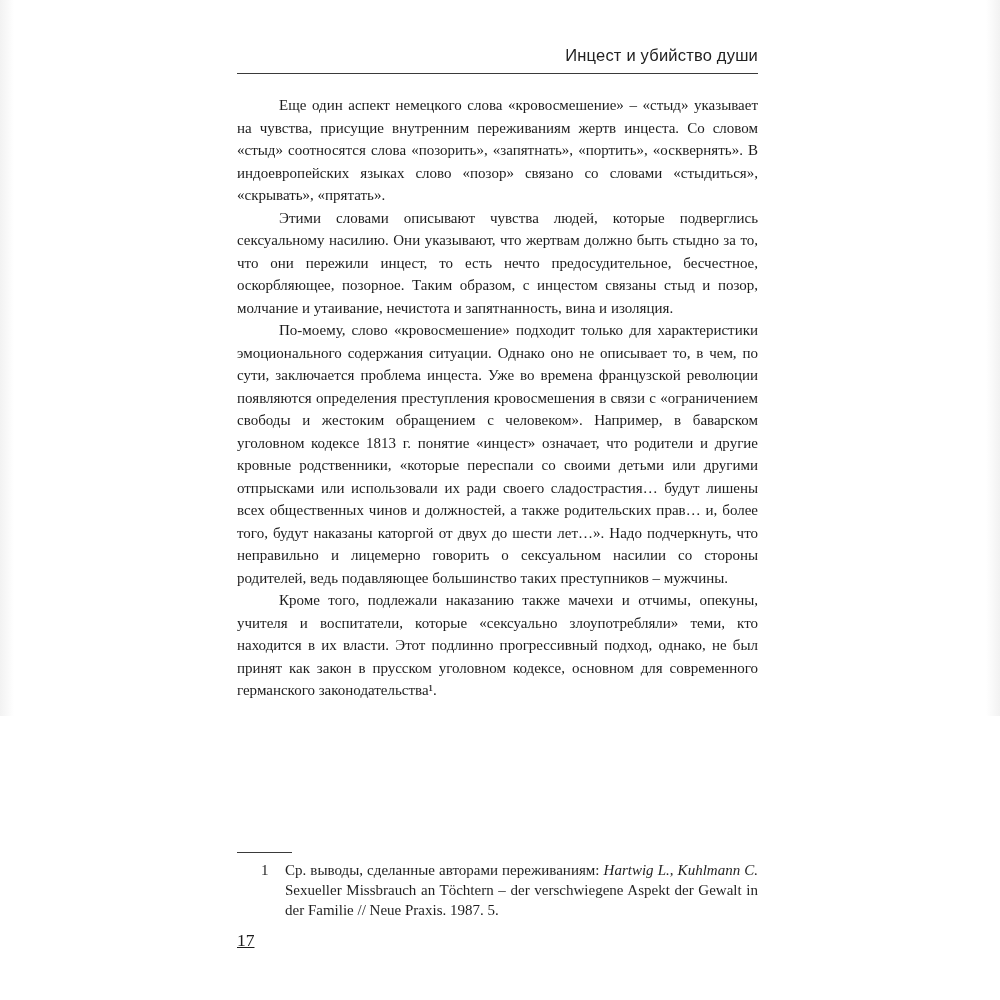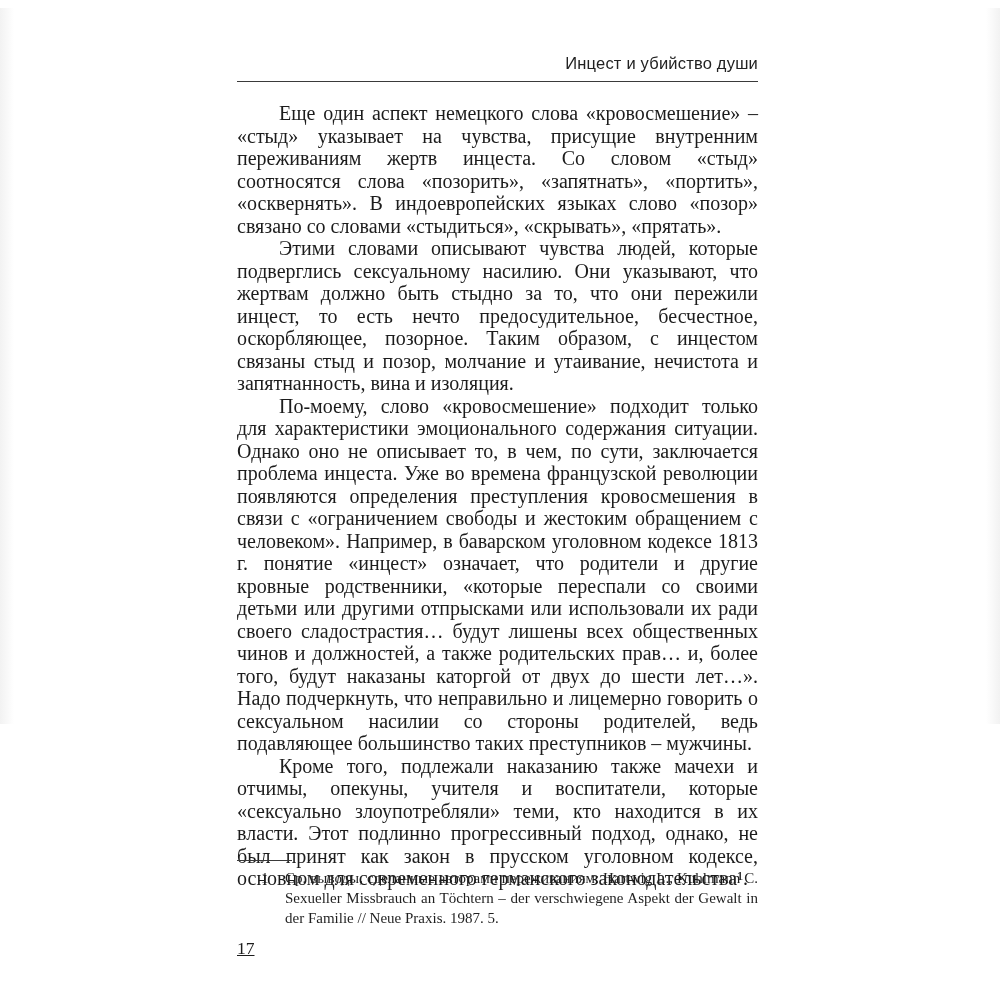--- a/index.html
+++ b/index.html
@@ -12,21 +12,20 @@
     background: #ffffff;
     font-family: "Liberation Serif", "DejaVu Serif", serif;
     color: #1c1c1c;
     overflow: hidden;
   }
   .page {
     position: relative;
     width: 1000px;
     height: 716px;
     background: linear-gradient(90deg, #f2f2f2 0px, #ffffff 14px, #ffffff 986px, #f2f2f2 1000px);
-    margin-top: 8px;
   }
   .running-head {
     position: absolute;
     top: 46px;
     left: 237px;
     width: 521px;
     text-align: right;
     font-family: "Liberation Sans", sans-serif;
     font-size: 16.5px;
     letter-spacing: 0.2px;
@@ -38,21 +37,21 @@
     left: 237px;
     width: 521px;
     height: 0;
     border-top: 1.5px solid #3a3a3a;
   }
   .body-text {
     position: absolute;
     top: 94px;
     left: 237px;
     width: 521px;
-    font-size: 20px;
+    font-size: 15px;
     line-height: 22.5px;
     text-align: justify;
     color: #1c1c1c;
   }
   .body-text p {
     margin: 0;
     text-indent: 42px;
   }
   .footnote-block {
     position: absolute;
@@ -73,20 +72,21 @@
     text-align: justify;
     padding-left: 48px;
     color: #1f1f1f;
   }
   .footnote .marker {
     position: absolute;
     left: 24px;
     top: 0;
   }
   .footnote .authors {
+    font-style: italic;
   }
   .page-number {
     position: absolute;
     top: 930px;
     left: 237px;
     width: 521px;
     box-sizing: border-box;
     padding-right: 20px;
     font-size: 17.5px;
     color: #1c1c1c;

